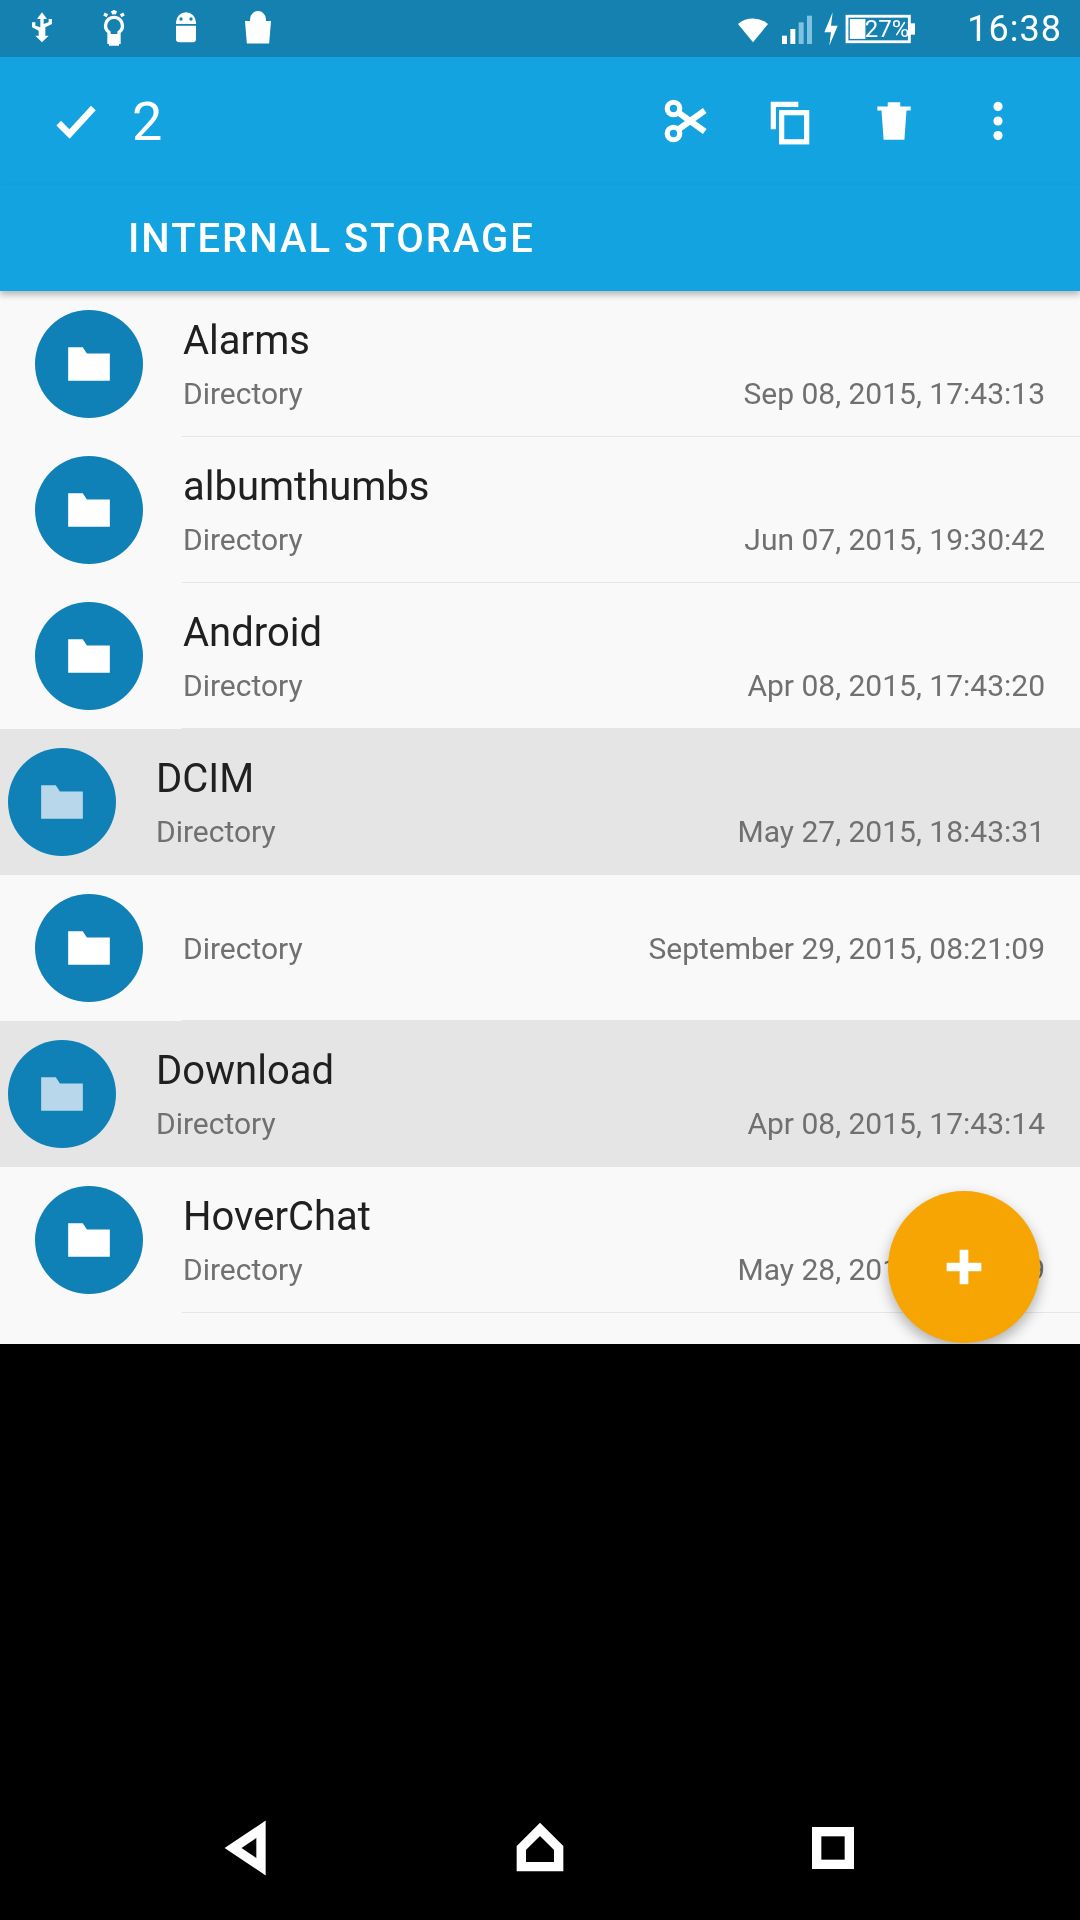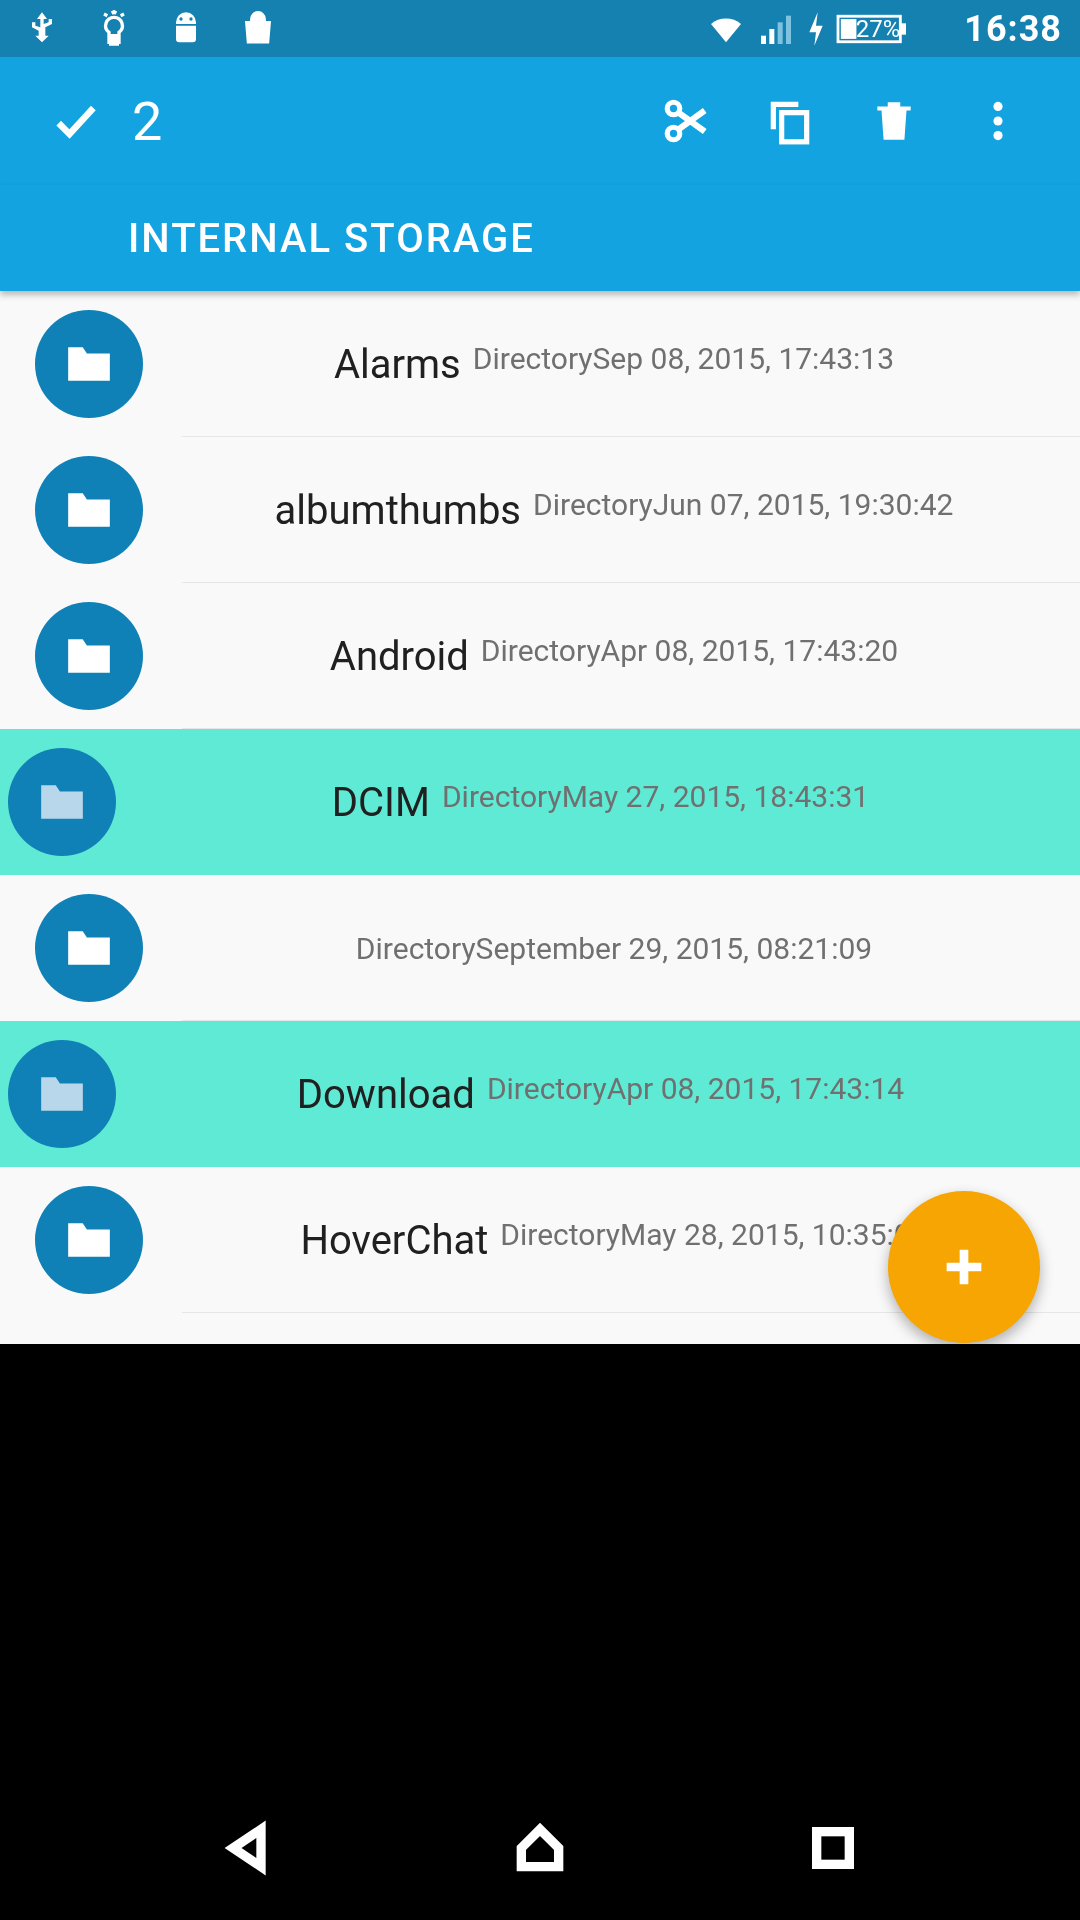--- a/index.html
+++ b/index.html
@@ -9,23 +9,23 @@
   .status-bar {
     height: 57px;
     background: #1581b1;
     display: flex;
     align-items: center;
     justify-content: space-between;
     padding: 0 18px 0 22px;
     color: #fff;
   }
   .status-left { display: flex; align-items: center; gap: 32px; }
-  .status-right { display: flex; align-items: center; gap: 10px; }
+  .status-right { display: flex; align-items: center; gap: 4px; }
   .status-icon { width: 40px; height: 40px; display:flex; align-items:center; justify-content:center; }
-  .status-time { font-size: 36px; font-weight: 700; letter-spacing: 1px; text-align: right; }
+  .status-time { font-size: 36px; font-weight: 400; letter-spacing: 1px; text-align: right; }
   .battery-box { display:flex; align-items:center; gap:2px; }
   .battery-pct { font-size: 26px; }
   
   
   .action-bar {
     height: 128px;
     background: #12a3e0;
     display: flex;
     align-items: center;
     padding: 0 30px 0 50px;
@@ -61,41 +61,41 @@
     position: relative;
   }
   .file-row {
     height: 146px;
     display: flex;
     align-items: center;
     padding-left: 35px;
     padding-right: 35px;
     position: relative;
   }
-  .file-row.selected { background: #5eead4; padding-left: 8px; }
+  .file-row.selected { background: #e5e5e5; padding-left: 8px; }
   .file-row:not(.selected) .row-divider {
     position: absolute;
     left: 182px; right: 0; bottom: 0;
     height: 1px;
     background: #e6e6e6;
   }
   .folder-circle {
     width: 108px; height: 108px;
     border-radius: 50%;
     background: #0f81b6;
     display:flex; align-items:center; justify-content:center;
     flex-shrink: 0;
   }
   .folder-circle svg { width: 50px; height: 42px; fill:#fff; }
   .file-row.selected .folder-circle svg { fill:#b9d7ea; }
   .file-info {
     margin-left: 40px;
     flex: 1;
     display: flex;
-    flex-direction: row;
+    flex-direction: column;
     justify-content: center;
     gap: 12px;
   }
   .file-name { font-size: 40px; color: #202020; }
   .file-meta { display:flex; justify-content: space-between; font-size: 30px; color: #707070; }
   
   
   .fab {
     position: absolute;
     right: 40px;

